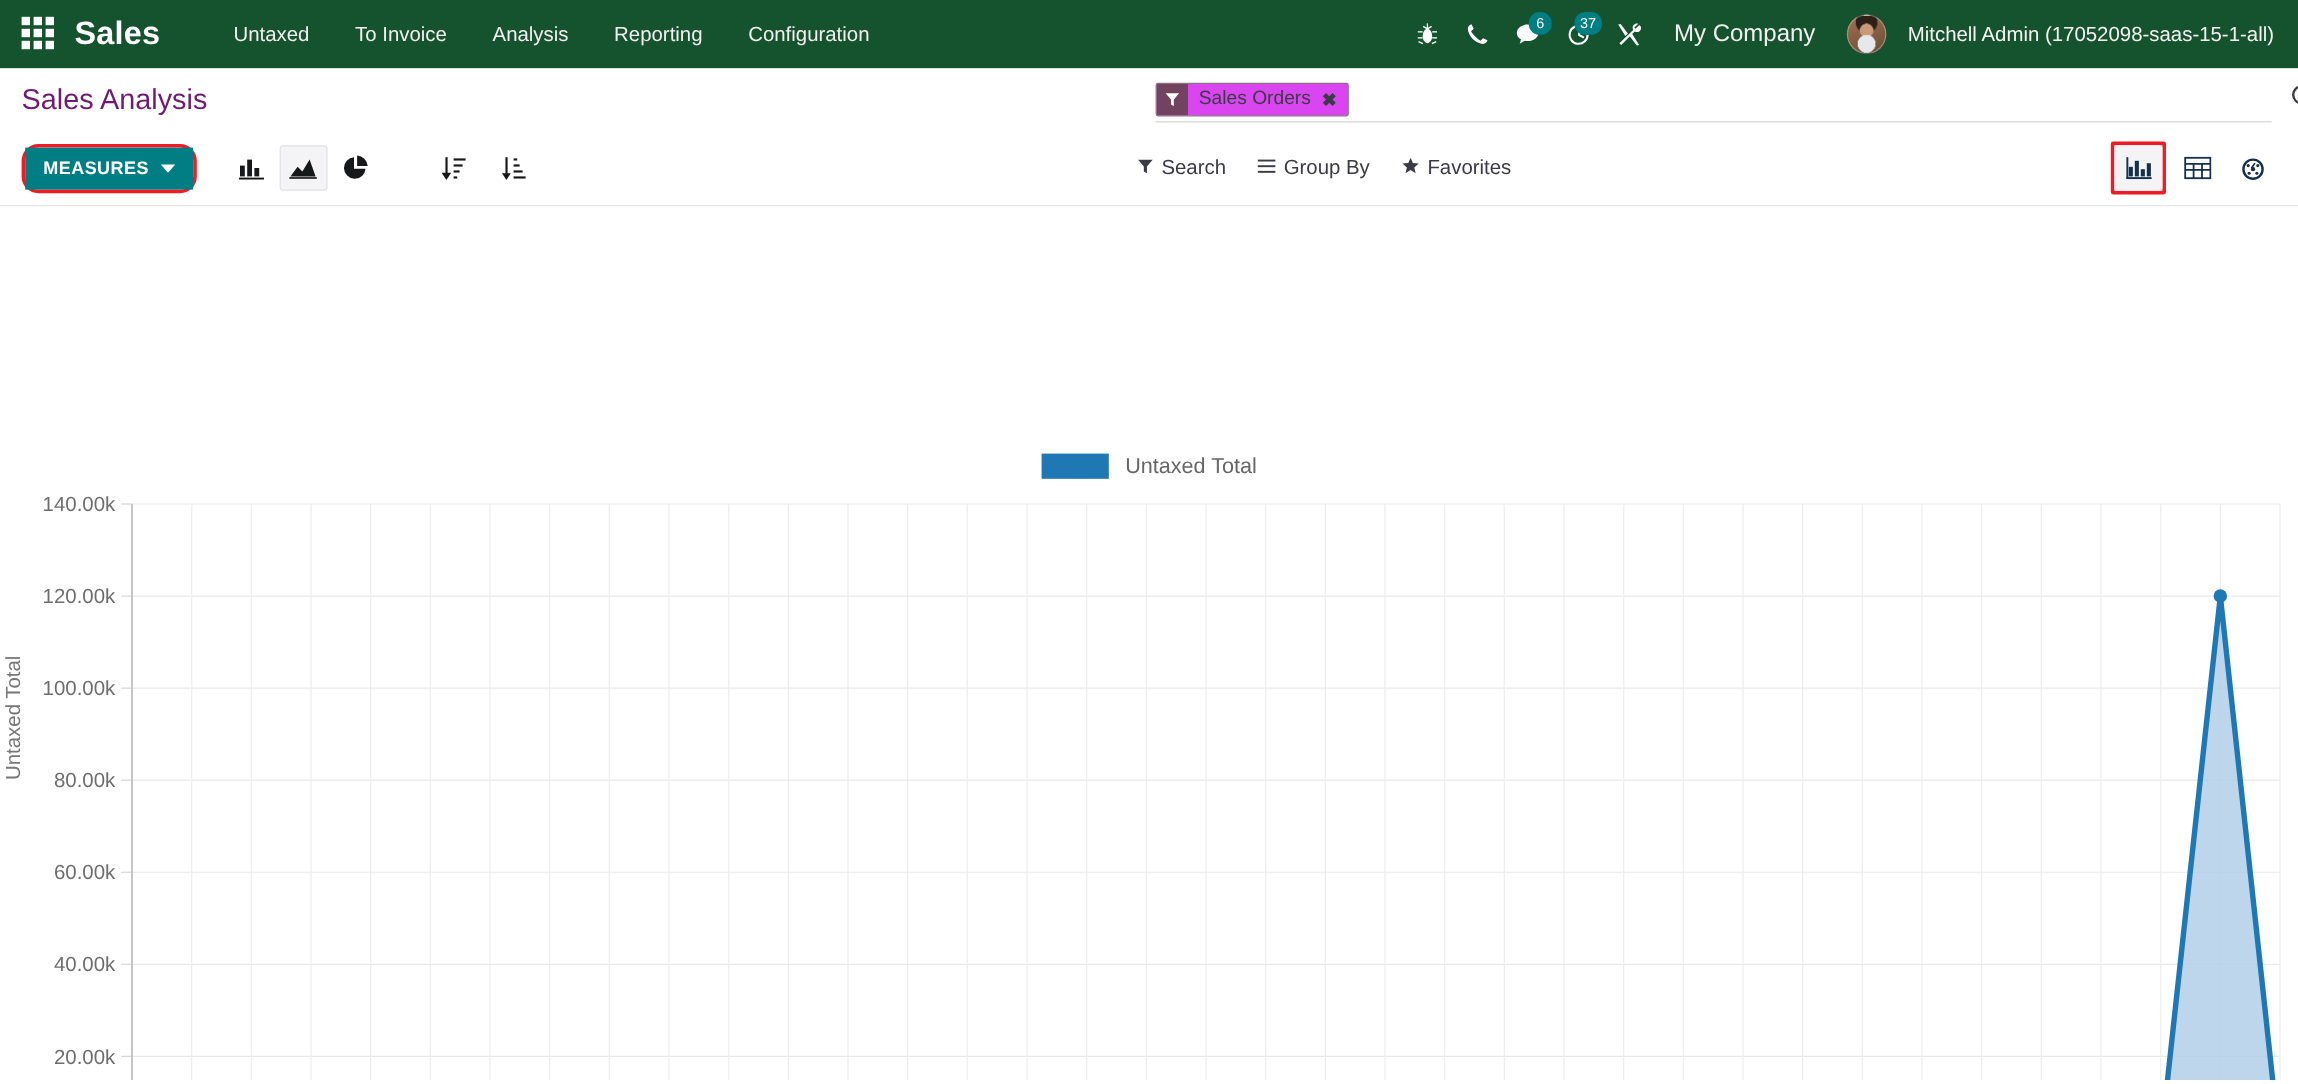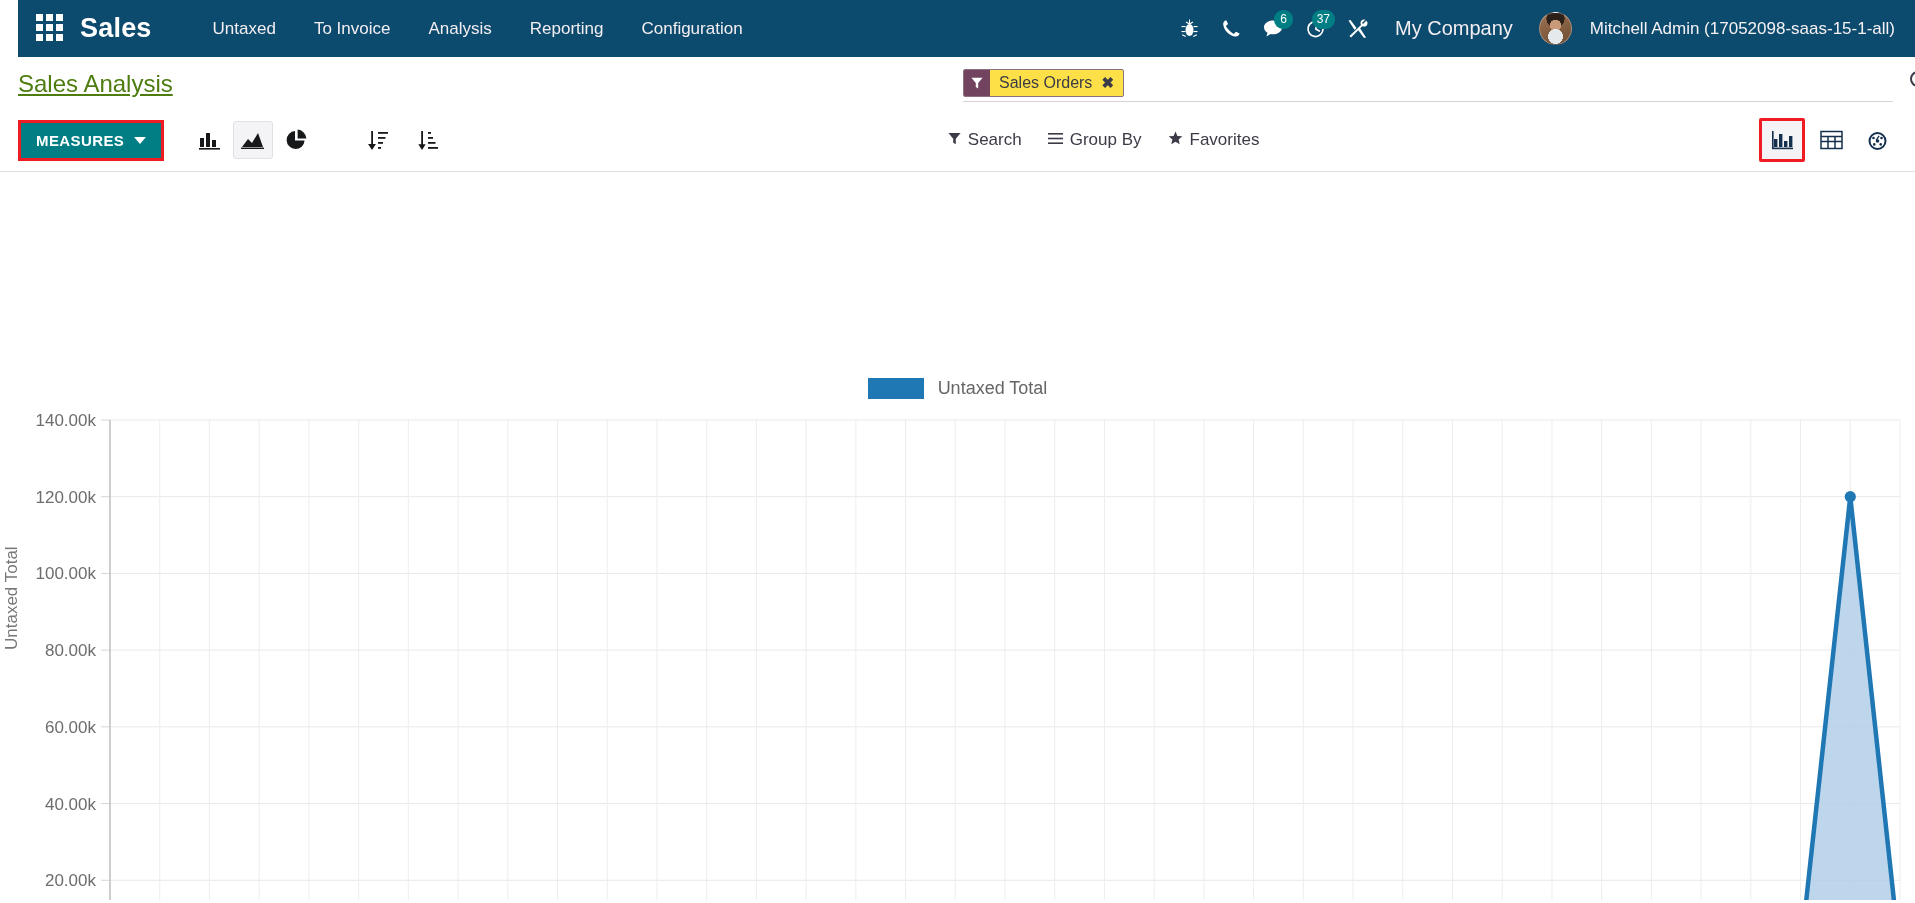--- a/index.html
+++ b/index.html
@@ -7,27 +7,26 @@
     margin: 0; padding: 0;
     width: 1915px; height: 903px;
     font-family: "Liberation Sans", sans-serif;
     background: #ffffff;
     overflow: hidden;
   }
 
   
   .navbar {
     height: 57px;
-    background: #0c4a6e;
+    background: #14532d;
     display: flex;
     align-items: center;
     padding: 0 14px 0 10px;
     color: #ffffff;
     position: relative;
-    margin-left: 18px;
   }
   .apps-grid {
     width: 30px; height: 30px;
     display: grid;
     grid-template-columns: repeat(3, 7px);
     grid-template-rows: repeat(3, 7px);
     gap: 3px;
     margin: 0 14px 0 8px;
     cursor: pointer;
   }
@@ -104,45 +103,44 @@
     position: relative;
   }
   .cp-row1 {
     display: flex;
     align-items: flex-start;
     padding: 12px 18px 0 18px;
     height: 56px;
   }
   .page-title {
     font-size: 24px;
-    color: #4d7c0f;
+    color: #701a75;
     font-weight: 400;
     flex: 0 0 auto;
     line-height: 30px;
-    text-decoration: underline;
   }
   .cp-row1-spacer { flex: 1 1 auto; }
   .searchview {
     width: 930px;
     display: flex;
     align-items: center;
     border-bottom: 1px solid #d7d2d6;
     padding-bottom: 4px;
     margin-right: 4px;
     position: relative;
   }
   .facet {
     display: flex;
     align-items: stretch;
     border: 1px solid #8e7183;
     border-radius: 2px;
     overflow: hidden;
     height: 28px;
     margin-right: 4px;
-    background: #fde047;
+    background: #d946ef;
   }
   .facet-icon {
     background: #71435f;
     color: #fff;
     display: flex; align-items: center; justify-content: center;
     width: 26px;
     font-size: 13px;
   }
   .facet-label {
     display: flex; align-items: center;
@@ -182,21 +180,21 @@
   .cp-row2 {
     display: flex;
     align-items: center;
     padding: 6px 18px 10px 18px;
     height: 58px;
     position: relative;
   }
   .measures-wrap {
     border: 3px solid #ef1c23;
     padding: 0;
-    border-radius: 0;
+    border-radius: 14px;
     display: inline-flex;
     flex: 0 0 auto;
   }
   .btn-measures {
     background: #017e84;
     color: #fff;
     border: 0;
     font-size: 15px;
     font-weight: bold;
     letter-spacing: .4px;

